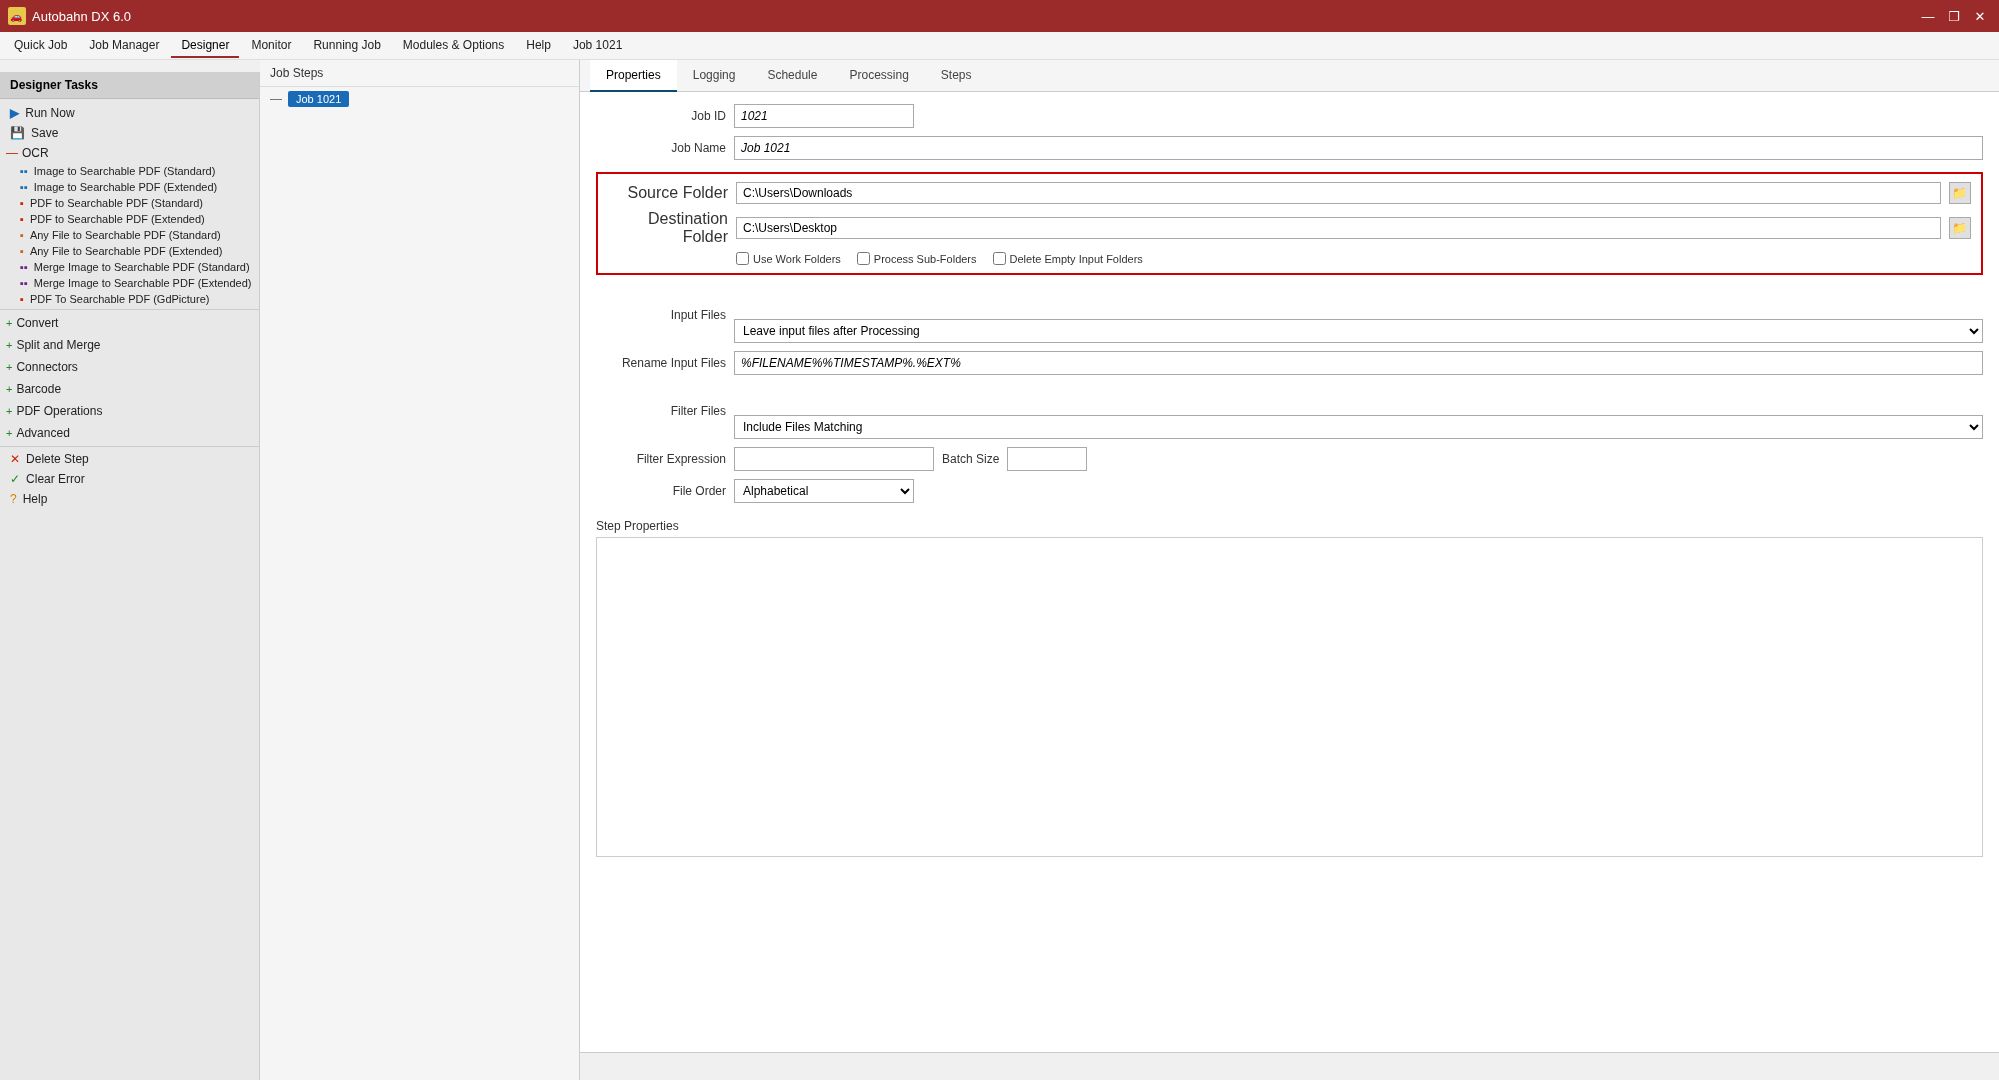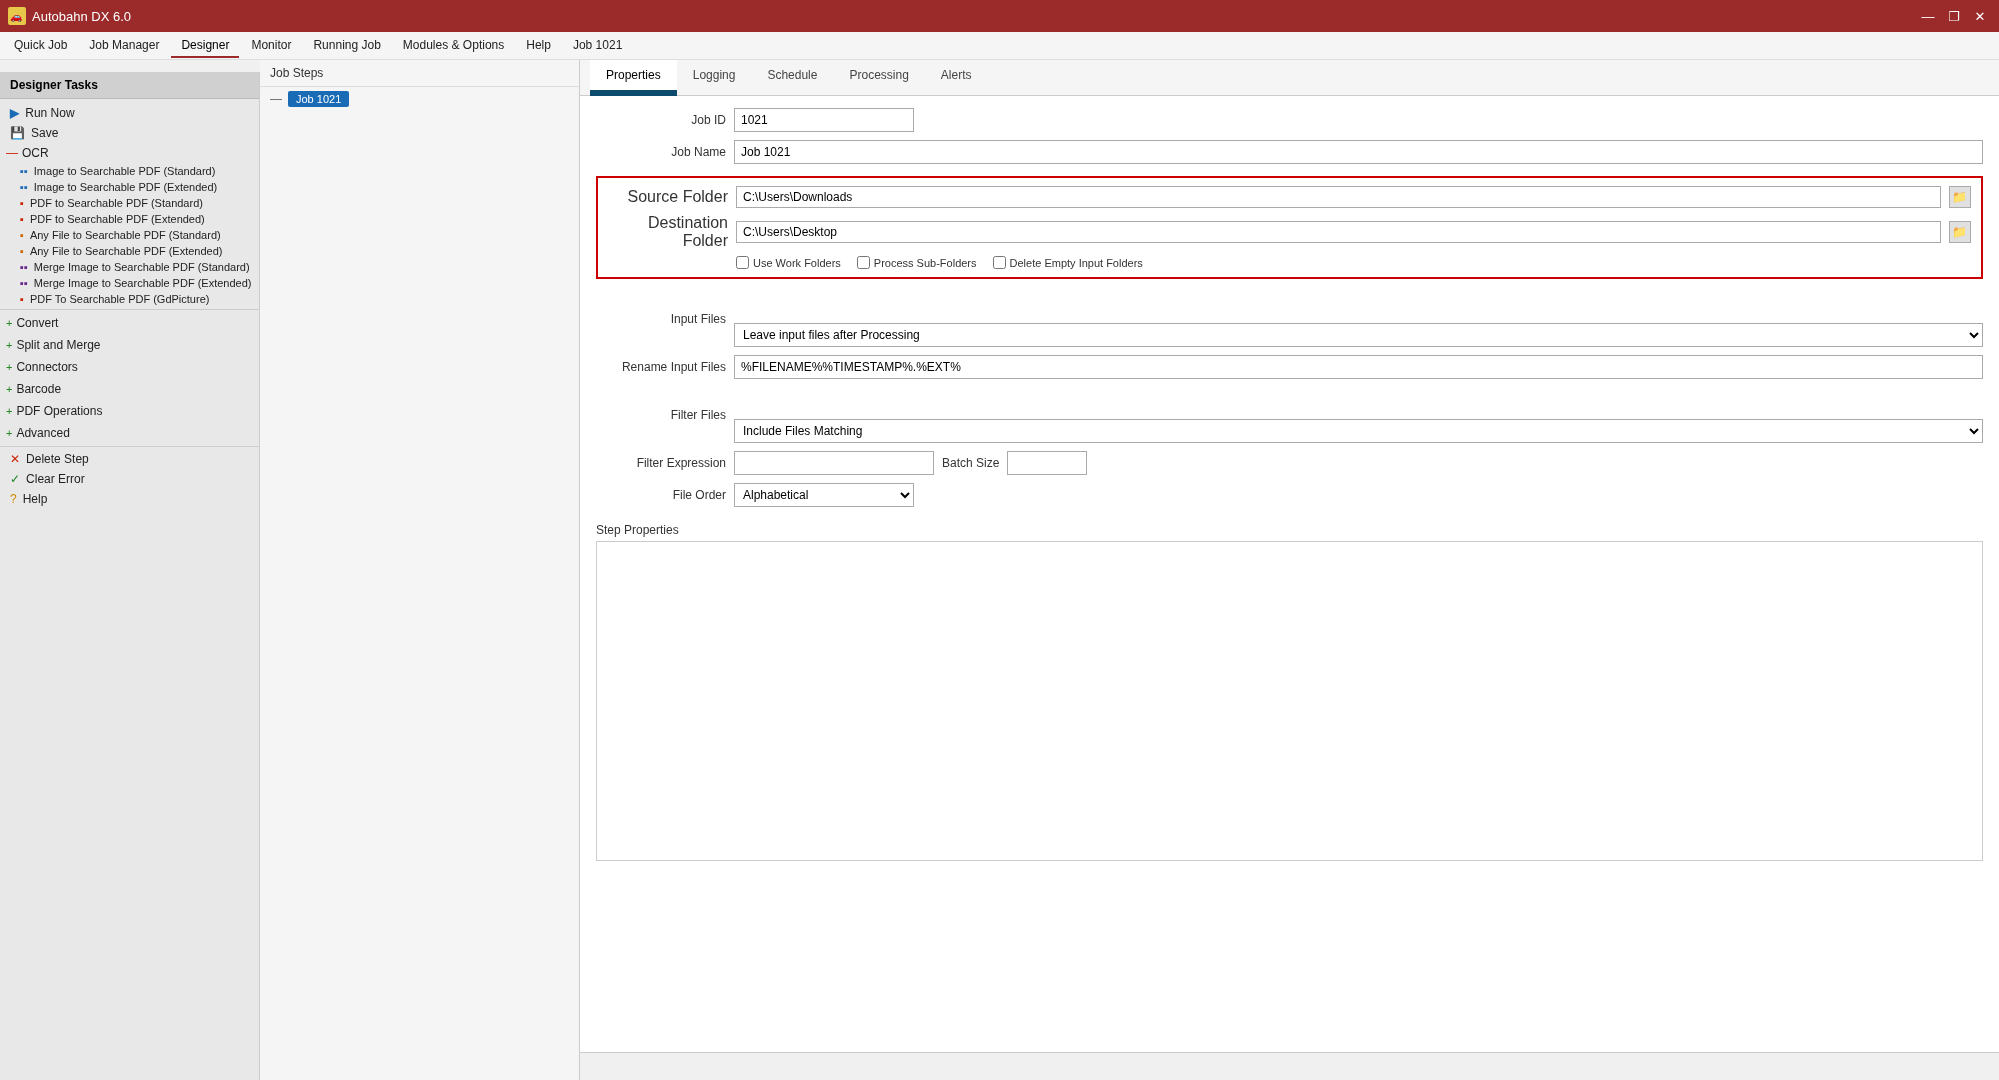--- a/index.html
+++ b/index.html
@@ -148,21 +148,21 @@
       gap: 0;
     }
     .tab {
       padding: 8px 16px;
       cursor: pointer;
       font-size: 12px;
       color: #444;
       border-bottom: 2px solid transparent;
       margin-bottom: -1px;
     }
-    .tab.active { border-bottom: 6px solid #0c4a6e; color: #000; font-weight: 500; background: white; }
+    .tab.active { border-bottom: 2px solid #0c4a6e; color: #000; font-weight: 500; background: white; }
 
     
     .properties-content {
       padding: 12px 16px;
       display: flex;
       flex-direction: column;
       gap: 8px;
       flex: 1;
       overflow-y: auto;
     }
@@ -179,20 +179,21 @@
       font-size: 12px;
       color: #333;
     }
     .form-input {
       flex: 1;
       height: 24px;
       border: 1px solid #aaa;
       padding: 2px 6px;
       font-size: 12px;
       background: white;
+      font-style: italic;
     }
 
     
     .red-section {
       border: 2px solid #cc0000;
       padding: 8px 10px;
       margin: 4px 0;
       display: flex;
       flex-direction: column;
       gap: 6px;
@@ -449,21 +450,21 @@
     </div>
   </div>
 
   <div class="right-panel">
 
     <div class="tab-bar">
       <span class="tab active">Properties</span>
       <span class="tab">Logging</span>
       <span class="tab">Schedule</span>
       <span class="tab">Processing</span>
-      <span class="tab">Alerts</span>
+      <span class="tab">Steps</span>
     </div>
 
     <div class="properties-content">
 
       <div class="form-row">
         <span class="form-label">Job ID</span>
         <input class="form-input" style="max-width: 180px;" type="text" value="1021">
       </div>
 
       <div class="form-row">

